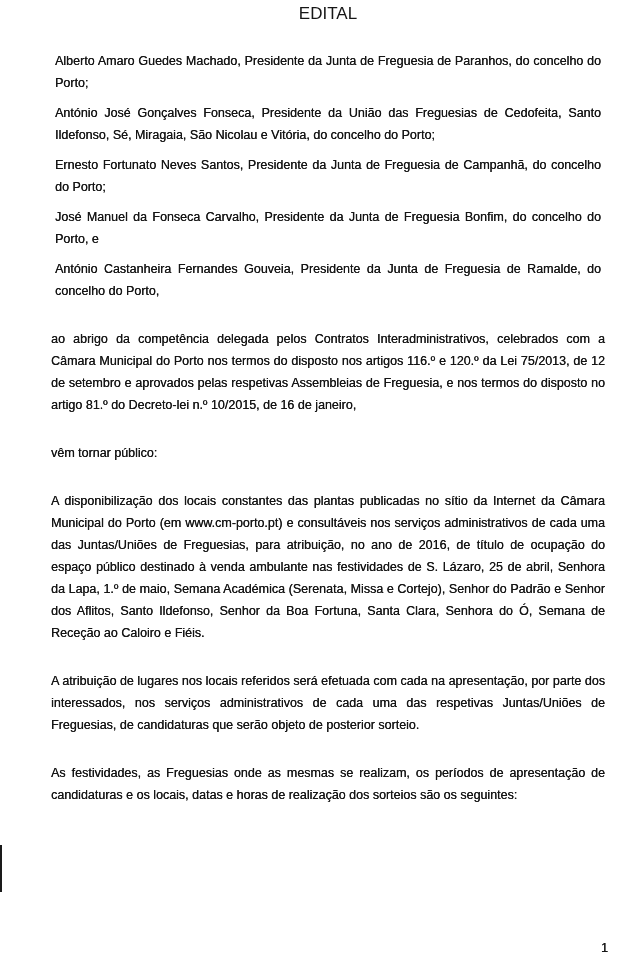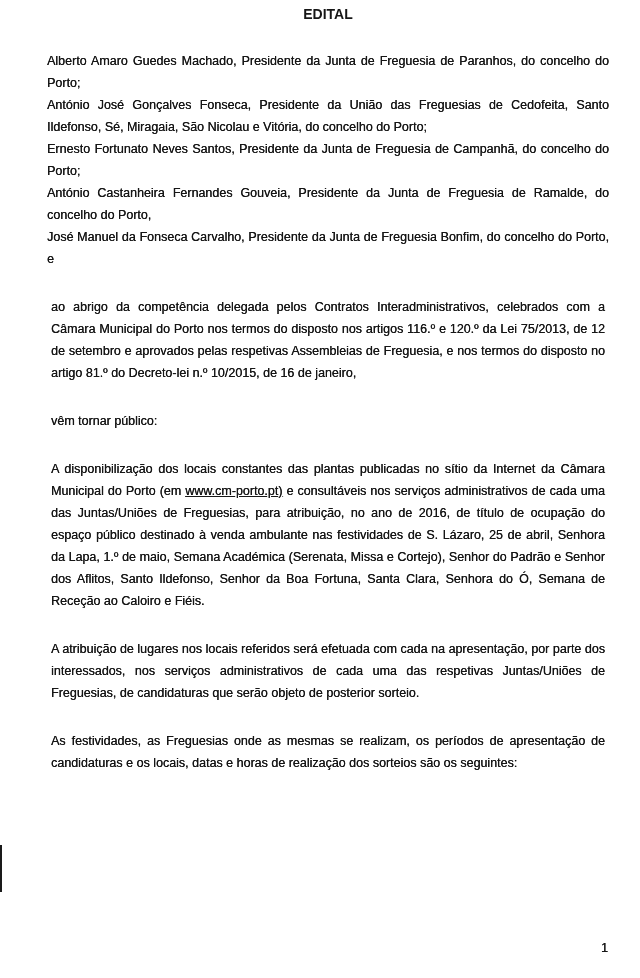--- a/index.html
+++ b/index.html
@@ -12,37 +12,37 @@
     height: 978px;
     position: relative;
     font-family: "Liberation Sans", "DejaVu Sans", sans-serif;
     color: #161616;
     overflow: hidden;
   }
   .page {
     padding: 7px 31px 0 47px;
   }
   .doc-title {
-    font-size: 14px;
-    font-weight: bold;
+    font-size: 17px;
+    font-weight: normal;
     text-align: center;
     line-height: 14px;
     margin: 0 0 29px 0;
   }
   p {
     margin: 4px;
     font-size: 12.5px;
     line-height: 22px;
     text-align: justify;
     text-shadow: 0.2px 0 0 currentColor;
   }
-  p.sig { margin: 0; }
+  p.sig { margin: 8px; }
   p.para { margin-top: 26px; }
   .bold { font-weight: normal; }
-  .link { text-decoration: underline; }
+  .link { }
   .scan-artifact {
     position: absolute;
     left: 0;
     top: 845px;
     width: 2px;
     height: 47px;
     background: #1a1a1a;
   }
   .page-number {
     position: absolute;
@@ -56,22 +56,22 @@
 </head>
 <body>
 
 <div class="page">
 
   <div class="doc-title">EDITAL</div>
 
   <p class="sig">Alberto Amaro Guedes Machado, Presidente da Junta de Freguesia de Paranhos, do concelho do Porto;</p>
   <p class="sig">António José Gonçalves Fonseca, Presidente da União das Freguesias de Cedofeita, Santo Ildefonso, Sé, Miragaia, São Nicolau e Vitória, do concelho do Porto;</p>
   <p class="sig">Ernesto Fortunato Neves Santos, Presidente da Junta de Freguesia de Campanhã, do concelho do Porto;</p>
+  <p class="sig">José Manuel da Fonseca Carvalho, Presidente da Junta de Freguesia Bonfim, do concelho do Porto, e</p>
   <p class="sig">António Castanheira Fernandes Gouveia, Presidente da Junta de Freguesia de Ramalde, do concelho do Porto,</p>
-  <p class="sig">José Manuel da Fonseca Carvalho, Presidente da Junta de Freguesia Bonfim, do concelho do Porto, e</p>
 
   <p class="para">ao abrigo da competência delegada pelos Contratos Interadministrativos, celebrados com a Câmara Municipal do Porto nos termos do disposto nos artigos 116.º e 120.º da Lei 75/2013, de 12 de setembro e aprovados pelas respetivas Assembleias de Freguesia, e nos termos do disposto no artigo 81.º do Decreto-lei n.º 10/2015, de 16 de janeiro,</p>
 
   <p class="para bold">vêm tornar público:</p>
 
   <p class="para"><span>A disponibilização dos locais constantes das plantas publicadas no sítio da Internet da Câmara Municipal do Porto (em </span><span class="link">www.cm-porto.pt)</span><span> e consultáveis nos serviços administrativos de cada uma das Juntas/Uniões de Freguesias, para atribuição, no ano de 2016, de título de ocupação do espaço público destinado à venda ambulante nas festividades de S. Lázaro, 25 de abril, Senhora da Lapa, 1.º de maio, Semana Académica (Serenata, Missa e Cortejo), Senhor do Padrão e Senhor dos Aflitos, Santo Ildefonso, Senhor da Boa Fortuna, Santa Clara, Senhora do Ó, Semana de Receção ao Caloiro e Fiéis.</span></p>
 
   <p class="para">A atribuição de lugares nos locais referidos será efetuada com cada na apresentação, por parte dos interessados, nos serviços administrativos de cada uma das respetivas Juntas/Uniões de Freguesias, de candidaturas que serão objeto de posterior sorteio.</p>
 
   <p class="para">As festividades, as Freguesias onde as mesmas se realizam, os períodos de apresentação de candidaturas e os locais, datas e horas de realização dos sorteios são os seguintes:</p>

